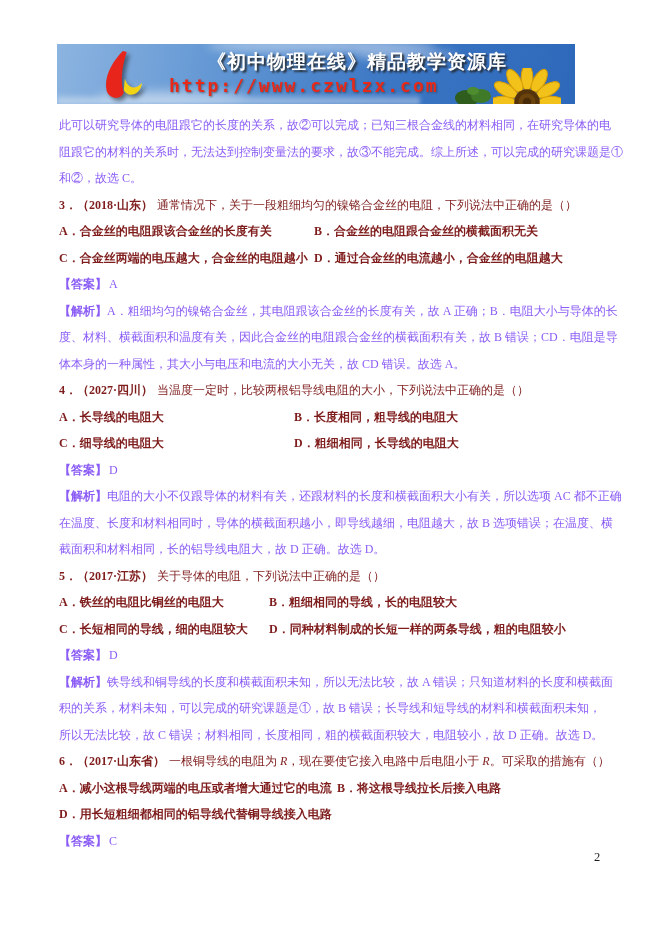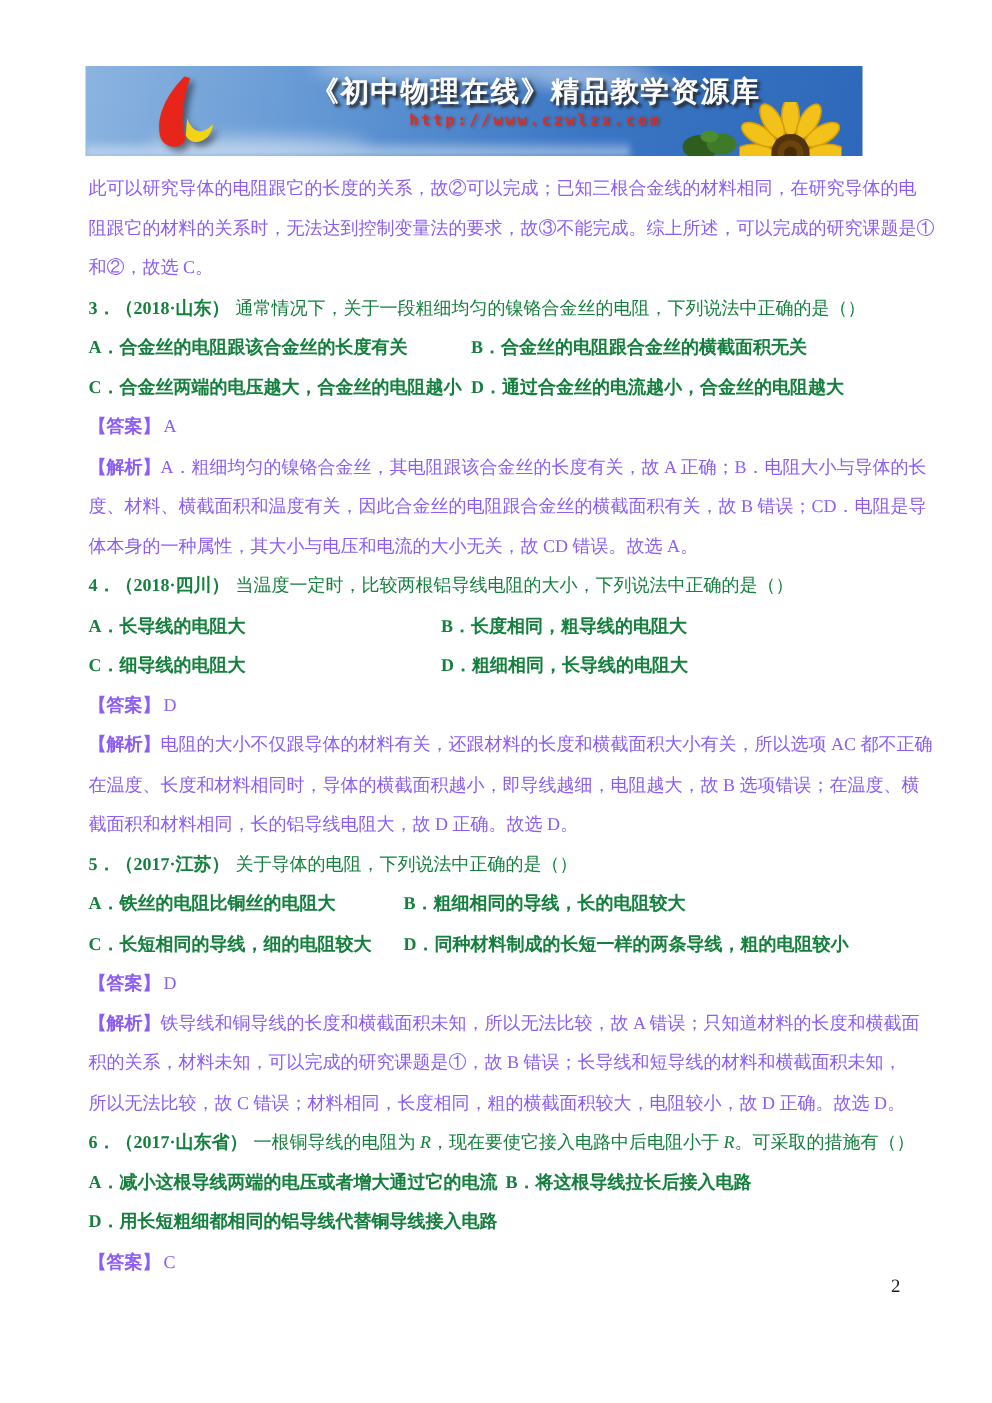--- a/index.html
+++ b/index.html
@@ -13,30 +13,30 @@
   .cloud.c1{left:150px;top:-5px;width:230px;height:14px;opacity:.45;}
   .cloud.c2{left:40px;top:46px;width:150px;height:11px;opacity:.4;}
   .cloud.c3{right:120px;top:6px;width:100px;height:10px;opacity:.4;}
   .horizon{position:absolute;left:0;bottom:0;width:70%;height:11px;filter:blur(2px);
            background:linear-gradient(rgba(255,255,255,0),rgba(255,255,255,.55));}
   .logo{position:absolute;left:40px;top:6px;width:46px;height:50px;
         filter:drop-shadow(3px 3px 2px rgba(0,0,0,.45));}
   .banner-title{position:absolute;left:112px;top:6px;width:376px;text-align:center;
         color:#ffffff;font-weight:bold;font-size:19px;letter-spacing:1px;line-height:24px;
         text-shadow:2px 2px 2px rgba(35,35,35,.95);white-space:nowrap;}
-  .banner-url{position:absolute;left:112px;top:31px;width:376px;text-align:center;
-        color:#e8291a;font-weight:bold;font-size:10px;letter-spacing:2px;
+  .banner-url{position:absolute;left:112px;top:31px;width:376px;
+        color:#e8291a;font-weight:bold;font-size:18px;letter-spacing:2px;
         font-family:"DejaVu Sans Mono","Liberation Mono",monospace;
         text-shadow:1px 1px 2px rgba(50,50,50,.55);white-space:nowrap;}
   .sunflower{position:absolute;left:436px;top:24px;width:68px;height:68px;}
   .greenery{position:absolute;left:396px;top:40px;width:44px;height:22px;}
 
   
   .content{position:absolute;left:59px;top:112px;width:546px;}
-  .line{height:26.5px;line-height:26.5px;font-size:12px;color:#15803d;white-space:nowrap;}
+  .line{height:26.5px;line-height:26.5px;font-size:12px;color:#7f1d1d;white-space:nowrap;}
   .red{color:#8b5cf6;}
   .bold{font-weight:bold;}
   .q-label{font-weight:bold;margin-right:4px;}
   .opt-row{display:flex;}
   .opt-row>span{flex:none;white-space:nowrap;font-weight:bold;}
   .w3{width:255px;} .w4{width:235px;} .w5{width:210px;} .w6{width:278px;}
   .ans-letter{margin-left:2px;}
   .ritalic{font-style:italic;}
   .page-num{position:absolute;left:594px;top:847px;font-size:12.5px;color:#1c1c1c;
             height:20px;line-height:20px;}
@@ -108,21 +108,21 @@
     <div class="line red">
       <span class="bold">【答案】</span><span class="ans-letter">A</span>
     </div>
     <div class="line red">
       <span class="bold">【解析】</span><span>A．粗细均匀的镍铬合金丝，其电阻跟该合金丝的长度有关，故 A 正确；B．电阻大小与导体的长</span>
     </div>
     <div class="line red">度、材料、横截面积和温度有关，因此合金丝的电阻跟合金丝的横截面积有关，故 B 错误；CD．电阻是导</div>
     <div class="line red">体本身的一种属性，其大小与电压和电流的大小无关，故 CD 错误。故选 A。</div>
 
     <div class="line">
-      <span class="q-label">4．（2018·四川）</span><span>当温度一定时，比较两根铝导线电阻的大小，下列说法中正确的是（）</span>
+      <span class="q-label">4．（2027·四川）</span><span>当温度一定时，比较两根铝导线电阻的大小，下列说法中正确的是（）</span>
     </div>
     <div class="line opt-row">
       <span class="w4">A．长导线的电阻大</span>
       <span>B．长度相同，粗导线的电阻大</span>
     </div>
     <div class="line opt-row">
       <span class="w4">C．细导线的电阻大</span>
       <span>D．粗细相同，长导线的电阻大</span>
     </div>
     <div class="line red">

